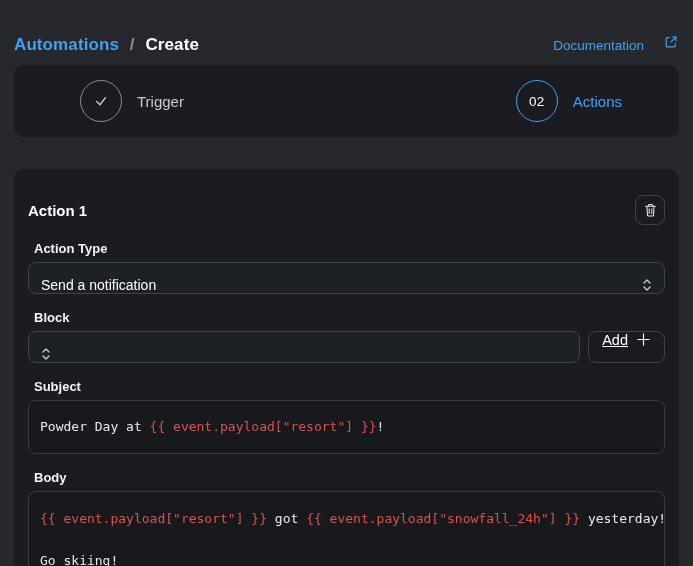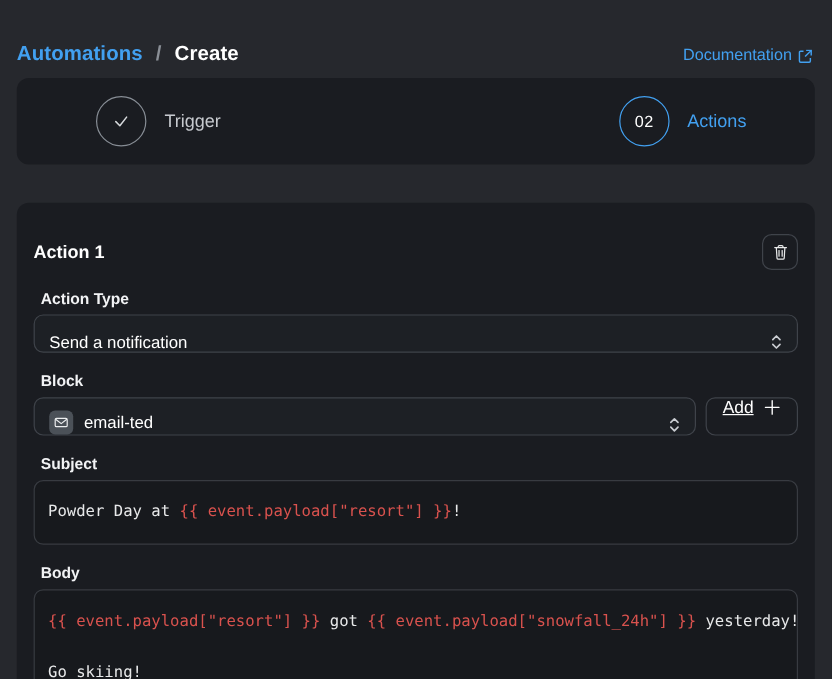--- a/index.html
+++ b/index.html
@@ -15,21 +15,21 @@
   .header {
     display:flex; justify-content:space-between; align-items:center;
     padding:11px 16px 10px 14px;
   }
   .breadcrumb { font-size:17px; font-weight:700; letter-spacing:.1px; }
   .crumb-link { color: var(--accent-blue, #42a0f0); text-decoration:none; cursor:pointer; }
   .crumb-sep  { color:#8a8f96; margin:0 6px; font-weight:600; }
   .crumb-current { color:#ffffff; }
   .doc-link {
     color: var(--accent-blue, #42a0f0); font-size:13.5px; text-decoration:none;
-    display:inline-flex; align-items:flex-end; gap:5px; cursor:pointer;
+    display:inline-flex; align-items:flex-start; gap:21px; cursor:pointer;
   }
   .doc-link svg { margin-top:-2px; }
 
   
   .stepper {
     margin:0 14px; height:72px; background: var(--panel-bg, #1a1c21);
     border-radius:10px; display:flex; align-items:center;
     justify-content:space-between; padding:0 57px 0 66px;
   }
   .step { display:flex; align-items:center; gap:15px; cursor:pointer; }
@@ -144,29 +144,20 @@
       <span>Send a notification</span>
       <svg width="10" height="16" viewBox="0 0 10 16" fill="none" stroke="#c9ccd1" stroke-width="1.4" stroke-linecap="round" stroke-linejoin="round">
         <path d="M2 6 L5 3 L8 6"></path>
           <path d="M2 10 L5 13 L8 10"></path>
       </svg>
     </div>
 
     <label class="field-label">Block</label>
     <div class="block-row">
       <div class="select">
-        <span class="select-left">
-          <span class="email-badge">
-            <svg width="12" height="12" viewBox="0 0 12 12" fill="none" stroke="#eceeef" stroke-width="1" stroke-linecap="round" stroke-linejoin="round">
-              <rect x="1" y="2.6" width="10" height="7" rx="1.1"></rect>
-              <polyline points="1.6,3.6 6,7 10.4,3.6"></polyline>
-            </svg>
-          </span>
-          <span>email-ted</span>
-        </span>
         <svg width="10" height="16" viewBox="0 0 10 16" fill="none" stroke="#c9ccd1" stroke-width="1.4" stroke-linecap="round" stroke-linejoin="round">
           <path d="M2 6 L5 3 L8 6"></path>
             <path d="M2 10 L5 13 L8 10"></path>
         </svg>
       </div>
       <button class="add-btn">
         <span>Add</span>
         <svg width="15" height="15" viewBox="0 0 16 16" fill="none" stroke="#ffffff" stroke-width="1.2" stroke-linecap="round">
           <path d="M8 2 V14"></path>
             <path d="M2 8 H14"></path>

